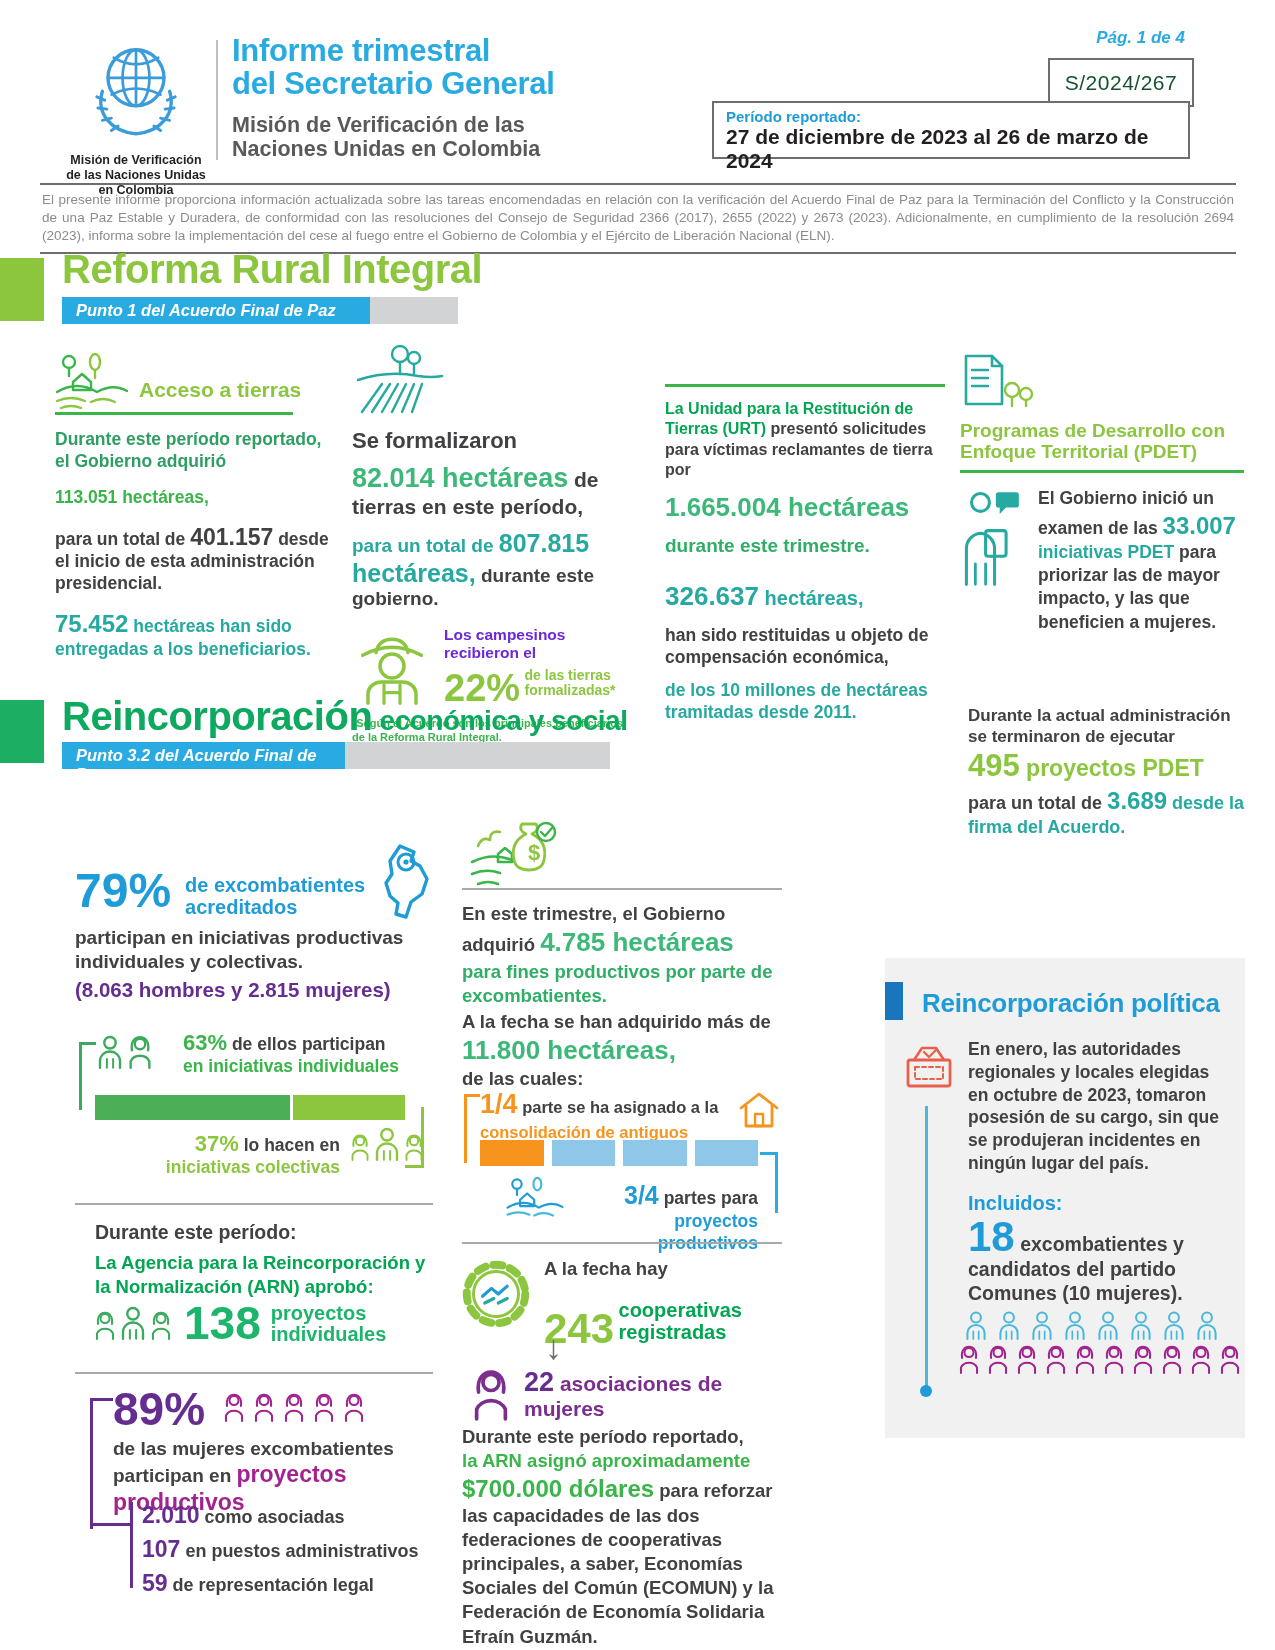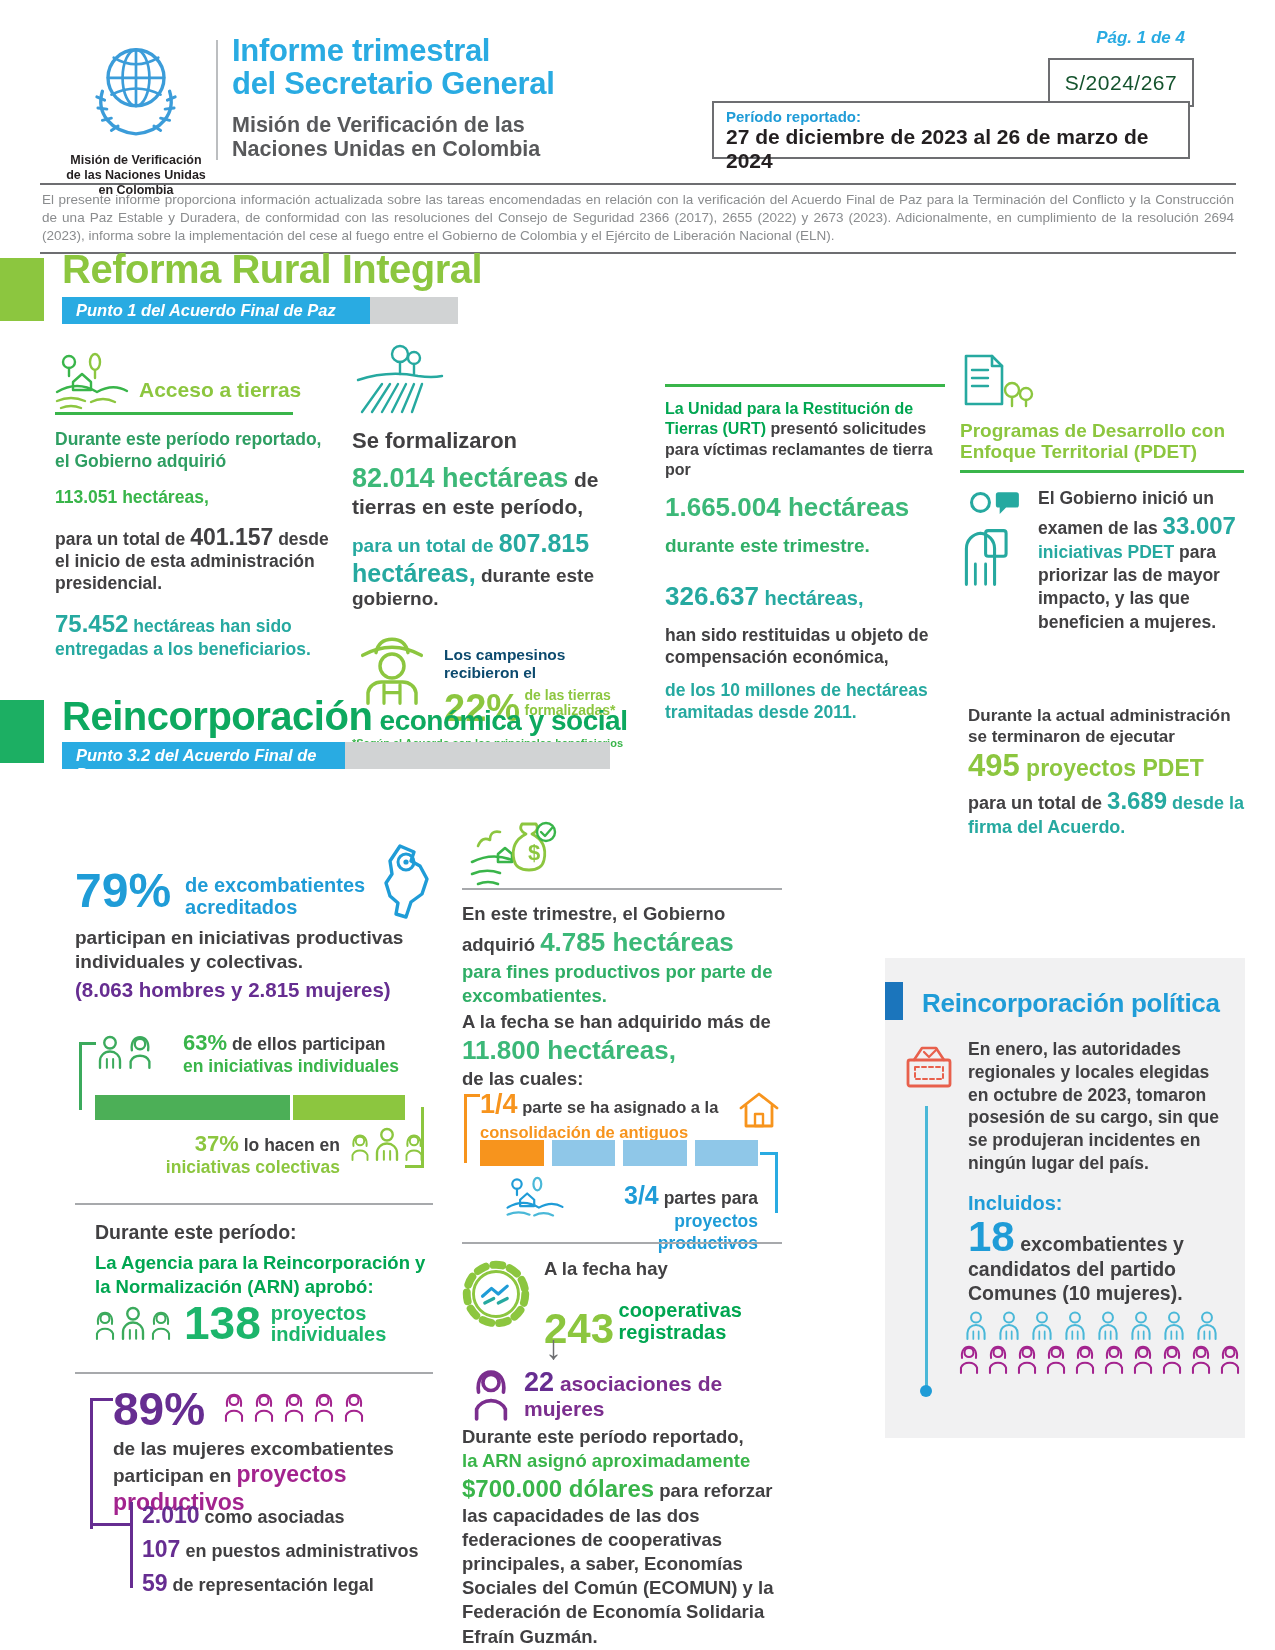--- a/index.html
+++ b/index.html
@@ -53,21 +53,21 @@
 
   .formal{left:352px;top:342px;width:278px;}
   .formal-h{font-size:22px;font-weight:bold;color:#414042;margin-top:8px;}
   .formal p{margin:8px 0 0;font-weight:bold;line-height:1.2;}
   .f-big{font-size:27px;color:#3CB878;}
   .f-dark{font-size:21px;color:#414042;}
   .f-pre{font-size:19px;color:#26A9A0;}
   .f-big2{font-size:25px;color:#26A9A0;}
   .f-post{font-size:19px;color:#414042;}
   .campesino-row{display:flex;gap:12px;margin-top:16px;align-items:flex-start;}
-  .camp-lead{font-size:15.5px;font-weight:bold;color:#0c4a6e;line-height:1.15;margin-top:20px;}
+  .camp-lead{font-size:15.5px;font-weight:bold;color:#6d28d9;line-height:1.15;}
   .pct22{font-size:38px;font-weight:bold;color:#8CC63F;line-height:1;}
   .pct22-lab{font-size:14px;font-weight:bold;color:#8CC63F;line-height:1.1;display:inline-block;vertical-align:6px;}
   .footnote{font-size:11px;font-weight:bold;color:#39B54A;line-height:1.25;margin-top:10px;}
 
   .urt{left:665px;top:384px;width:280px;border-top:3px solid #39B54A;padding-top:12px;box-sizing:border-box;}
   .urt p{margin:0 0 10px;font-weight:bold;line-height:1.28;}
   .u-lead{font-size:16px;}
   .u-green{color:#00A651;}
   .u-big{font-size:26px;color:#3CB878;line-height:1.1;}
   .u-after{font-size:19px;color:#2FAE66;}

